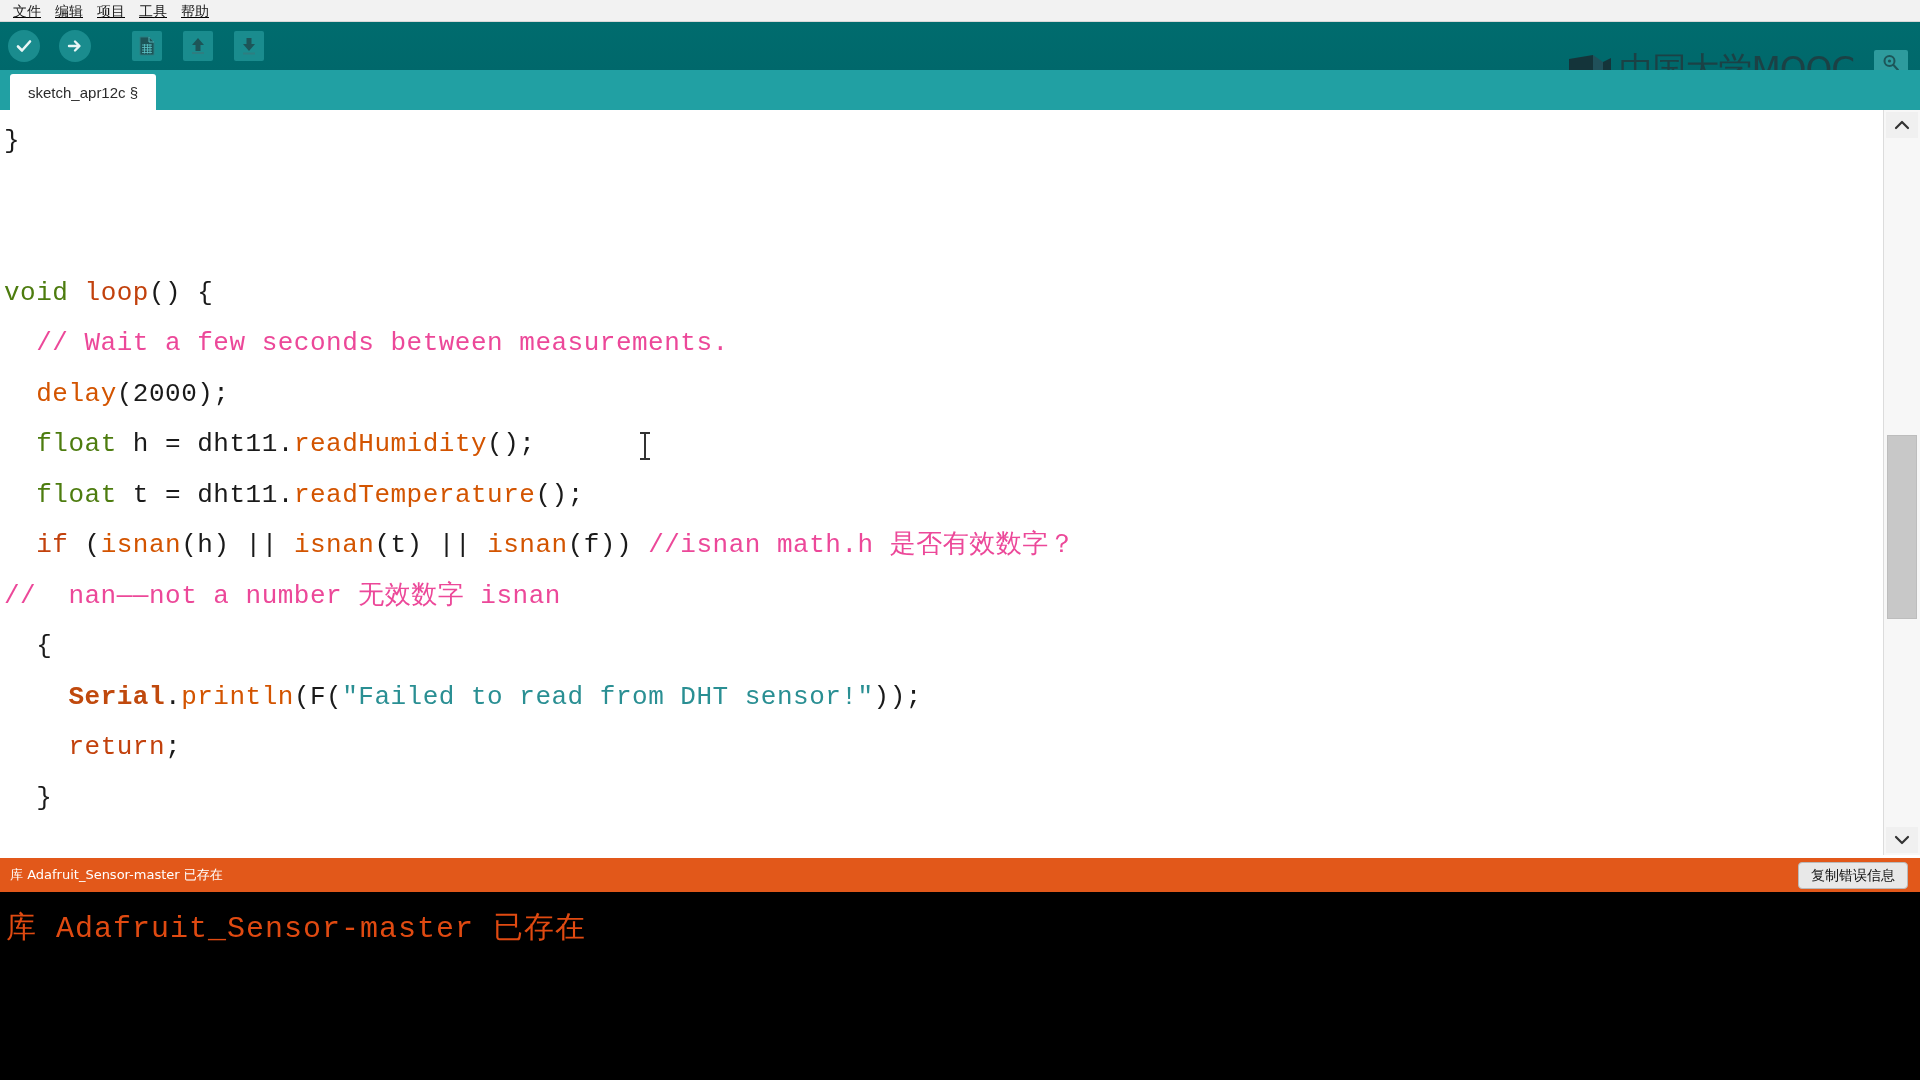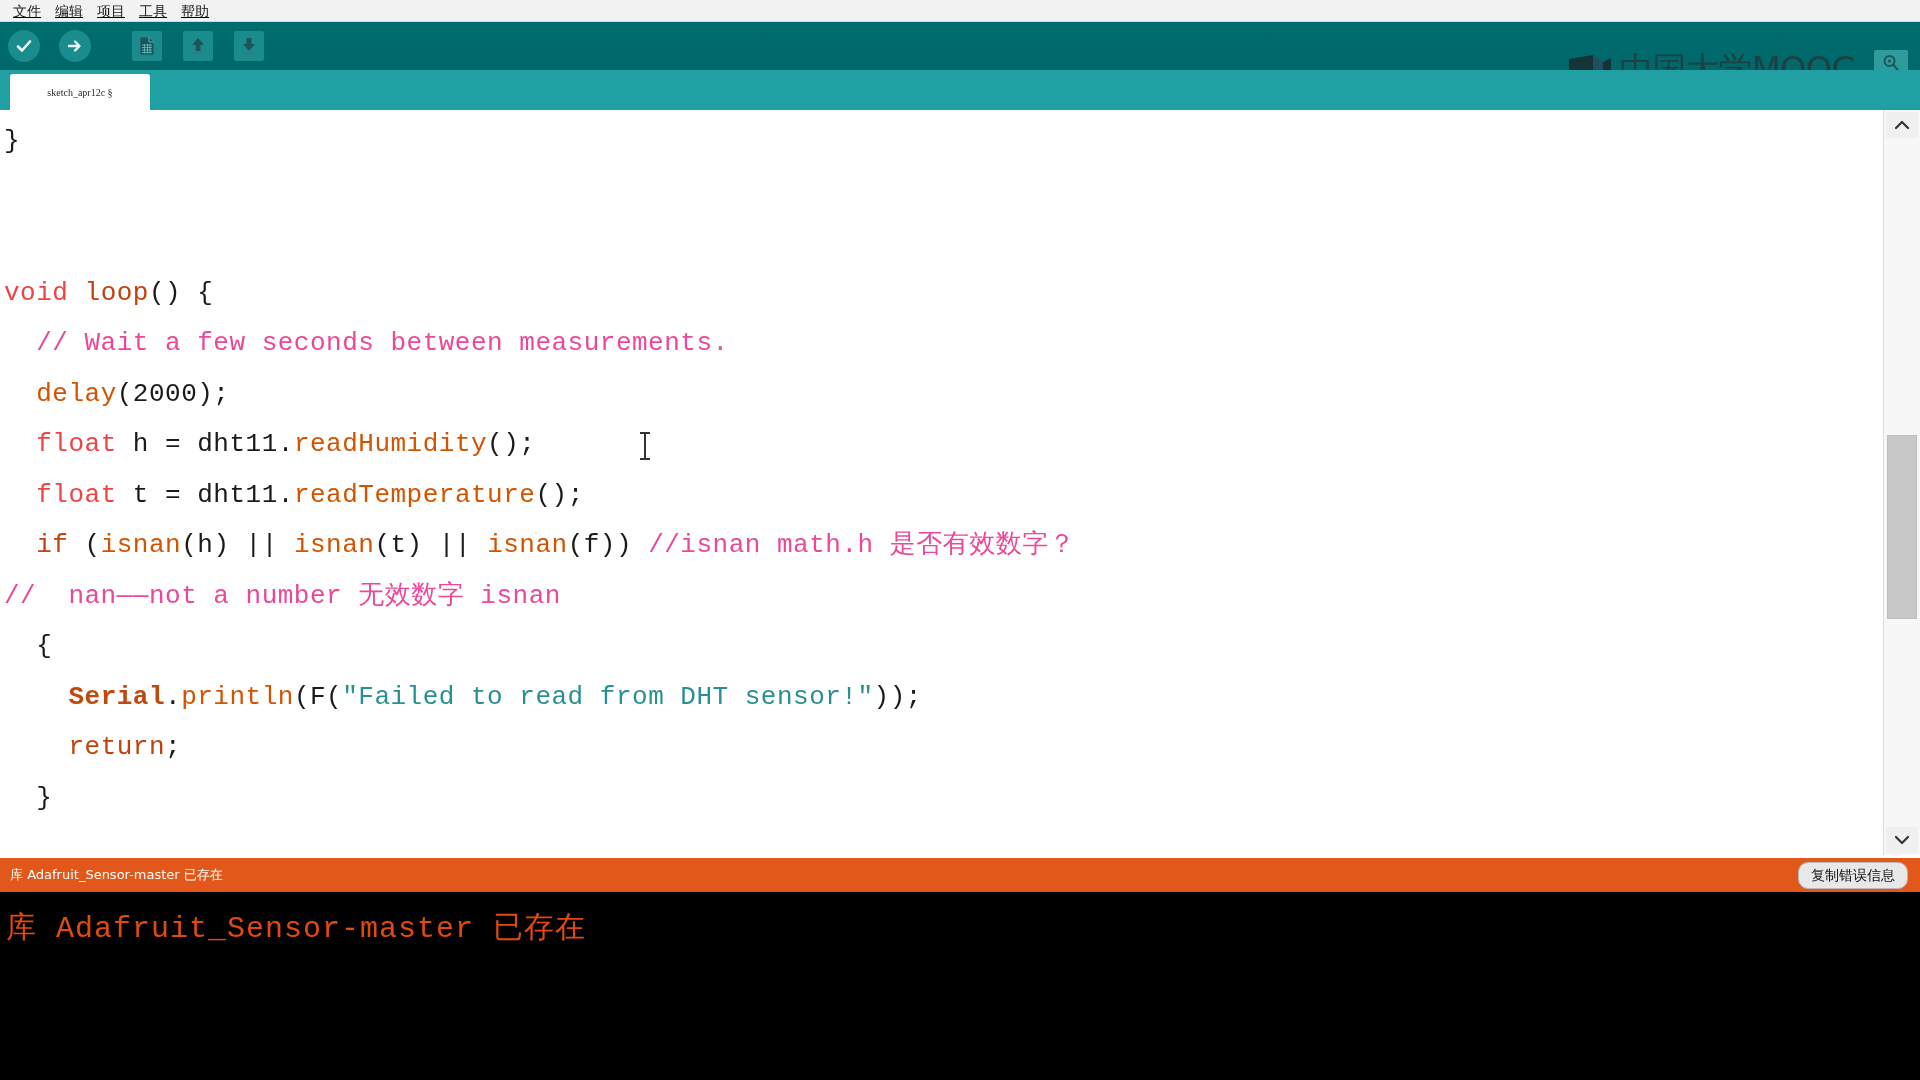--- a/index.html
+++ b/index.html
@@ -143,22 +143,22 @@
     background: #ffffff;
     border-radius: 3px 3px 0 0;
     display: flex;
     align-items: center;
     justify-content: center;
     padding: 0 18px;
     box-sizing: border-box;
     cursor: pointer;
   }
   .tab-label {
-    font-family: Liberation Serif, serif;
-    font-size: 10px;
+    font-family: Liberation Sans, sans-serif;
+    font-size: 15px;
     color: #2b2b2b;
     white-space: nowrap;
   }
 
   
   .editor {
     position: absolute;
     top: 110px; left: 0;
     width: 1884px;
     height: 745px;
@@ -167,21 +167,21 @@
   }
   .code {
     font-family: "Liberation Mono", "DejaVu Sans Mono", monospace;
     font-size: 26px;
     line-height: 50.5px;
     white-space: pre;
     padding: 6px 0 0 4px;
     color: #1a1a1a;
     letter-spacing: 0.5px;
   }
-  .code .kw   { color: #ef4444; }      
+  .code .kw   { color: #4d7c0f; }      
   .code .kw2  { color: #c2410c; }      
   .code .fn   { color: #d35400; }      
   .code .cmt  { color: #ec4899; }      
   .code .str  { color: #2a8f93; }      
   .code .obj  { color: #c0490d; font-weight: bold; margin-top: 12px; } 
   .code .plain{ color: #1a1a1a; }
 
   
   .caret {
     position: absolute;
@@ -259,21 +259,21 @@
     white-space: nowrap;
   }
   .copy-btn {
     position: absolute;
     right: 12px;
     top: 4px;
     height: 25px;
     padding: 0 12px;
     background: #e8e8e8;
     border: 1px solid #b9b9b9;
-    border-radius: 10px;
+    border-radius: 4px;
     display: flex; align-items: center; justify-content: center;
     font-family: "DejaVu Sans", sans-serif;
     font-size: 14px;
     color: #111;
     white-space: nowrap;
     cursor: pointer;
   }
 
   
   .console {

